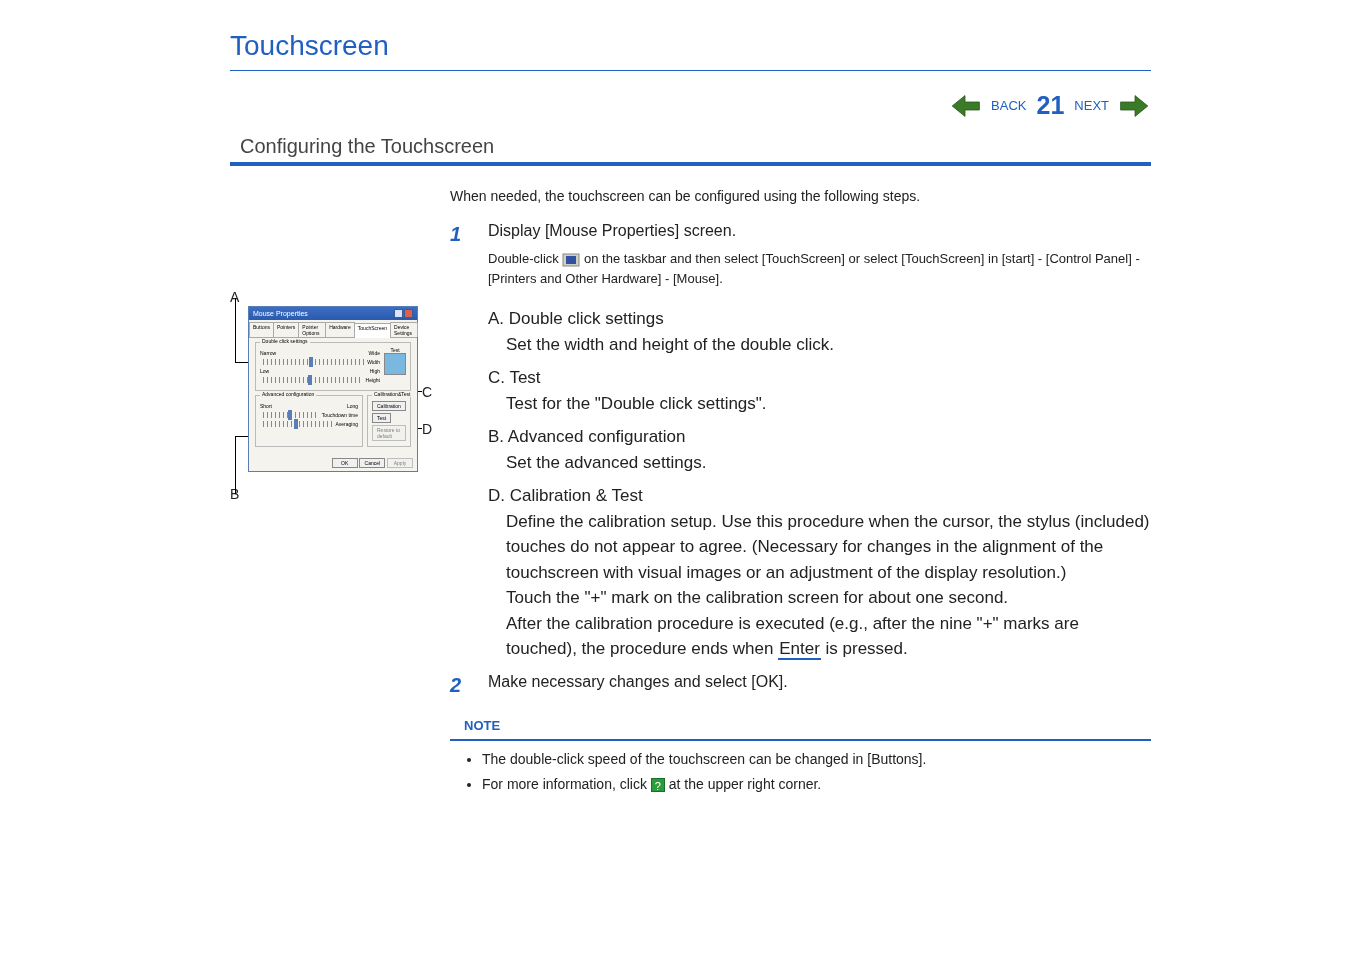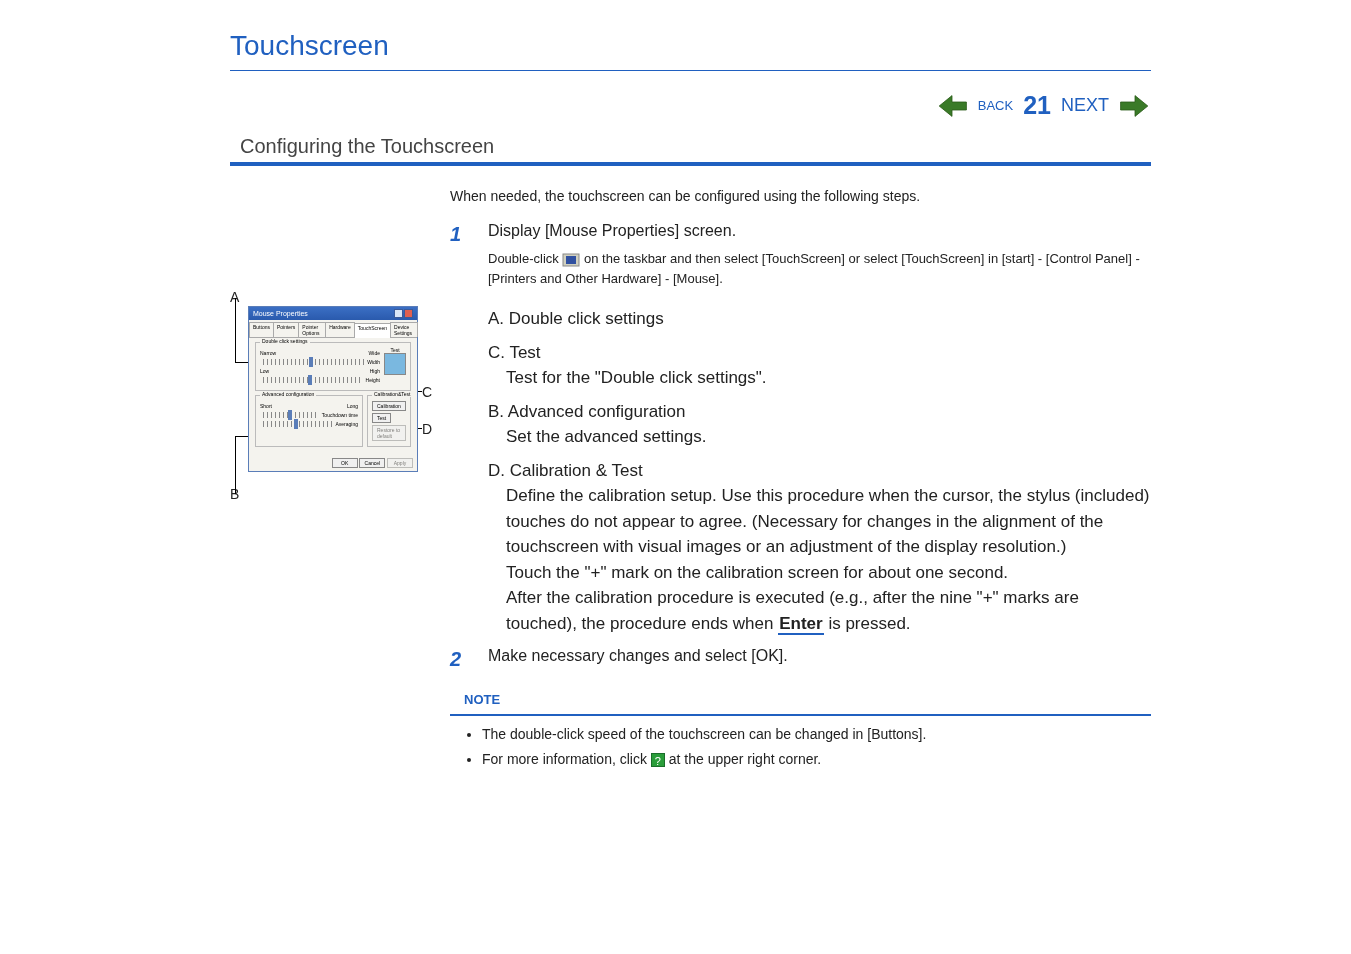--- a/index.html
+++ b/index.html
@@ -5,34 +5,34 @@
 * { margin: 0; padding: 0; box-sizing: border-box; }
 body { font-family: Arial, Helvetica, sans-serif; background: #fff; width: 1351px; height: 954px; position: relative; }
 .page { padding: 30px 200px 30px 230px; }
 .title { color: #2060c0; font-size: 28px; font-weight: normal; margin-bottom: 8px; }
 .title-rule { border: none; border-top: 1px solid #2060c0; margin-bottom: 20px; }
 .nav-bar { display: flex; justify-content: flex-end; align-items: center; gap: 10px; margin-bottom: 15px; }
 .nav-arrow-left { width: 32px; height: 26px; }
 .nav-arrow-right { width: 32px; height: 26px; }
 .nav-back { color: #2060c0; font-size: 13px; }
 .nav-page { color: #2060c0; font-size: 25px; font-weight: bold; }
-.nav-next { color: #2060c0; font-size: 18px; }
+.nav-next { color: #2060c0; font-size: 13px; }
 .subtitle { color: #444; font-size: 20px; font-weight: normal; margin-left: 10px; margin-bottom: 4px; }
 .subtitle-rule { height: 4px; background: #2060c0; border: none; margin-bottom: 20px; }
 .content { display: flex; gap: 20px; }
 .left-col { width: 200px; position: relative; margin-top: 120px; }
 .right-col { flex: 1; font-size: 14px; color: #222; line-height: 1.5; }
 .intro { margin-bottom: 12px; }
 .step { display: flex; gap: 18px; margin-bottom: 8px; }
 .step-num { color: #2060c0; font-size: 20px; font-weight: bold; font-style: italic; width: 20px; flex-shrink: 0; }
 .step-body { flex: 1; }
 .step-head { font-size: 16px; color: #222; margin-bottom: 6px; }
 .sub-ind { margin-left: 0px; margin-bottom: 10px; font-size: 13px; }
 .icon-inline { display: inline-block; width: 18px; height: 14px; vertical-align: middle; }
-.key-enter { font-weight: bold; border-bottom: 2px solid #2060c0; padding: 0 1px; }
+.key-enter { font-weight: normal; border-bottom: 2px solid #2060c0; padding: 0 1px; }
 .list-items { margin-left: 38px; font-size: 17px; }
 .list-item { margin-bottom: 8px; }
 .list-item .lab { }
 .list-item .desc { margin-left: 18px; }
 .note-head { color: #2060c0; font-size: 13px; font-weight: bold; margin-top: 16px; margin-bottom: 4px; margin-left: 14px; }
 .note-rule { height: 2px; background: #2060c0; border: none; margin-bottom: 8px; }
 .bullets { margin-left: 18px; font-size: 14px; }
 .bullets li { list-style: disc; margin-left: 14px; margin-bottom: 4px; }
 .help-icon { display: inline-block; width: 14px; height: 14px; background: #2a9d3a; border: 1px solid #1a6d2a; vertical-align: middle; position: relative; }
 .help-icon::after { content: "?"; color: #fff; font-size: 11px; position: absolute; left: 3px; top: -1px; }
@@ -200,20 +200,21 @@
                 <rect x="4" y="3" width="10" height="8" fill="#3050a0"></rect>
               </svg>
             <span> on the taskbar and then select [TouchScreen] or select [TouchScreen] in [start] - [Control Panel] - [Printers and Other Hardware] - [Mouse].</span>
           </div>
         </div>
       </div>
 
       <div class="list-items">
         <div class="list-item">
           <div class="lab">A.  Double click settings</div>
+          <div class="desc">Set the width and height of the double click.</div>
         </div>
         <div class="list-item">
           <div class="lab">C.  Test</div>
           <div class="desc">Test for the "Double click settings".</div>
         </div>
         <div class="list-item">
           <div class="lab">B.  Advanced configuration</div>
           <div class="desc">Set the advanced settings.</div>
         </div>
         <div class="list-item">

